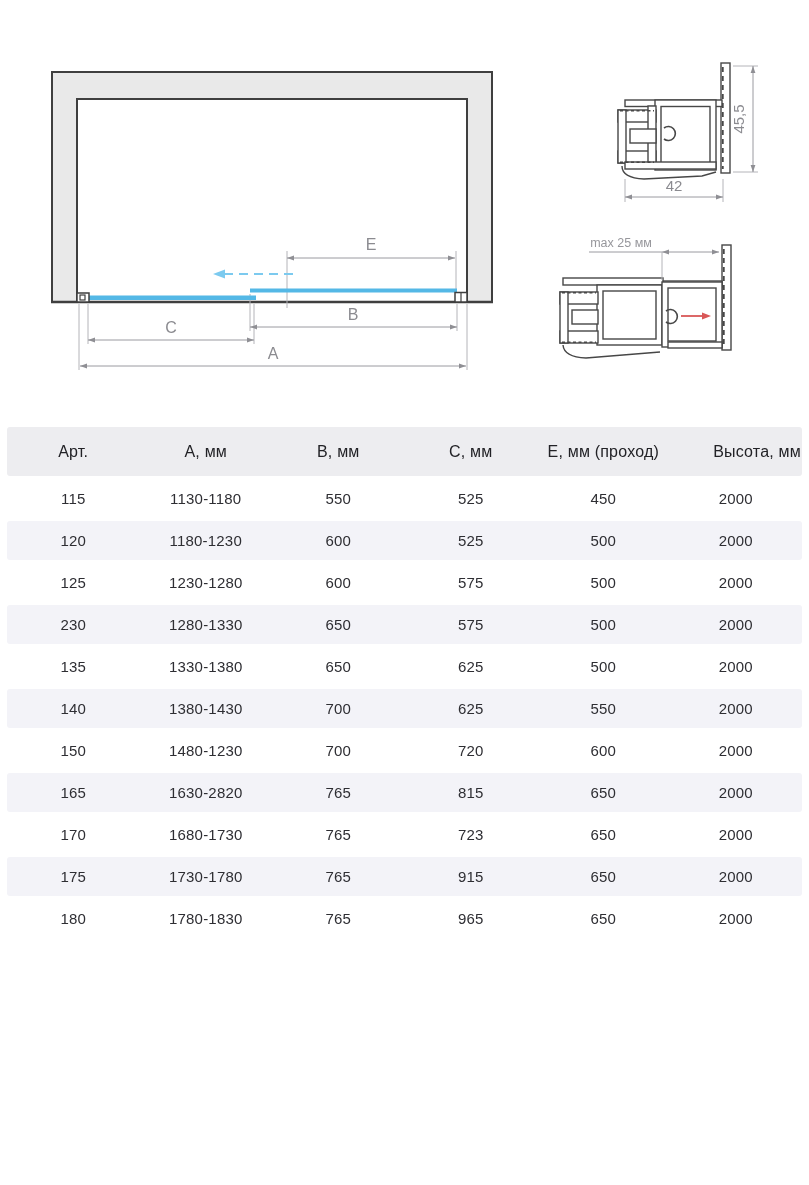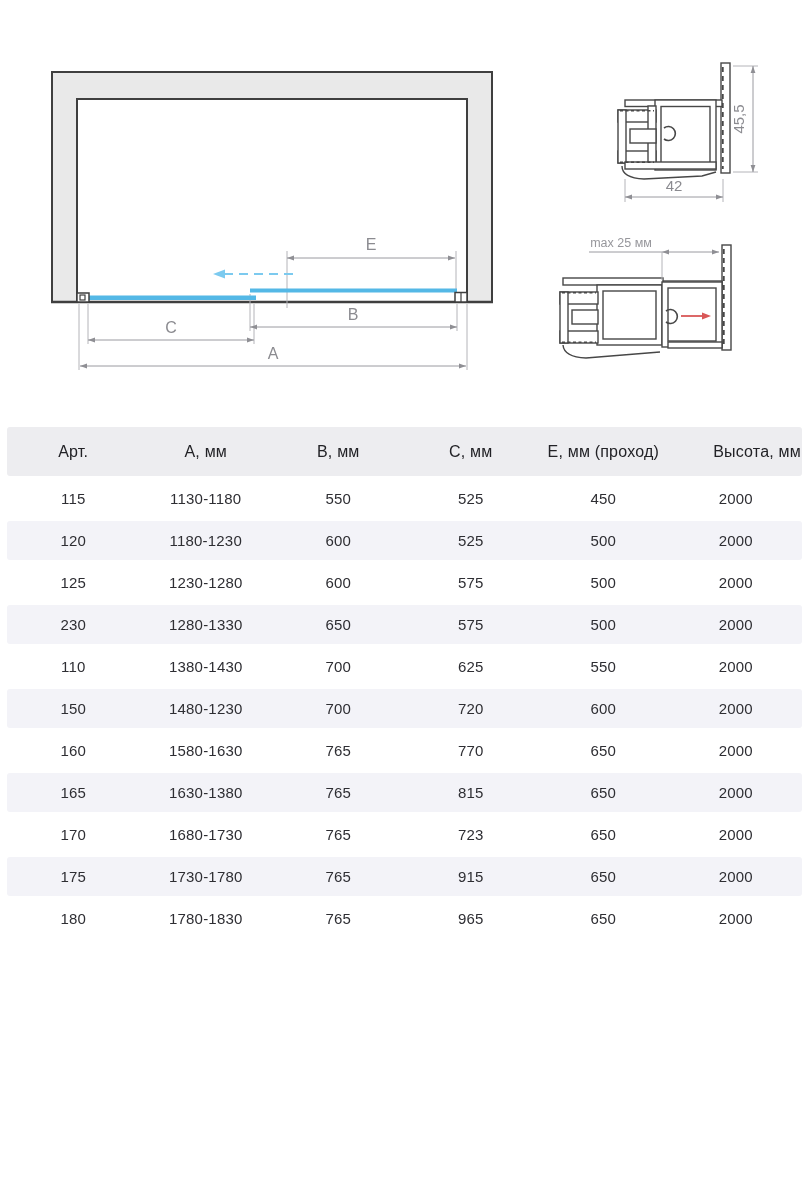--- a/index.html
+++ b/index.html
@@ -207,46 +207,46 @@
         </tr>
         <tr>
           <td>230</td>
           <td>1280-1330</td>
           <td>650</td>
           <td>575</td>
           <td>500</td>
           <td>2000</td>
         </tr>
         <tr>
-          <td>110</td>
+          <td>135</td>
+          <td>1330-1380</td>
+          <td>650</td>
+          <td>625</td>
+          <td>500</td>
+          <td>2000</td>
+        </tr>
+        <tr>
+          <td>140</td>
           <td>1380-1430</td>
           <td>700</td>
           <td>625</td>
           <td>550</td>
           <td>2000</td>
         </tr>
         <tr>
           <td>150</td>
           <td>1480-1230</td>
           <td>700</td>
           <td>720</td>
           <td>600</td>
           <td>2000</td>
         </tr>
         <tr>
-          <td>160</td>
-          <td>1580-1630</td>
-          <td>765</td>
-          <td>770</td>
-          <td>650</td>
-          <td>2000</td>
-        </tr>
-        <tr>
           <td>165</td>
-          <td>1630-1380</td>
+          <td>1630-2820</td>
           <td>765</td>
           <td>815</td>
           <td>650</td>
           <td>2000</td>
         </tr>
         <tr>
           <td>170</td>
           <td>1680-1730</td>
           <td>765</td>
           <td>723</td>

